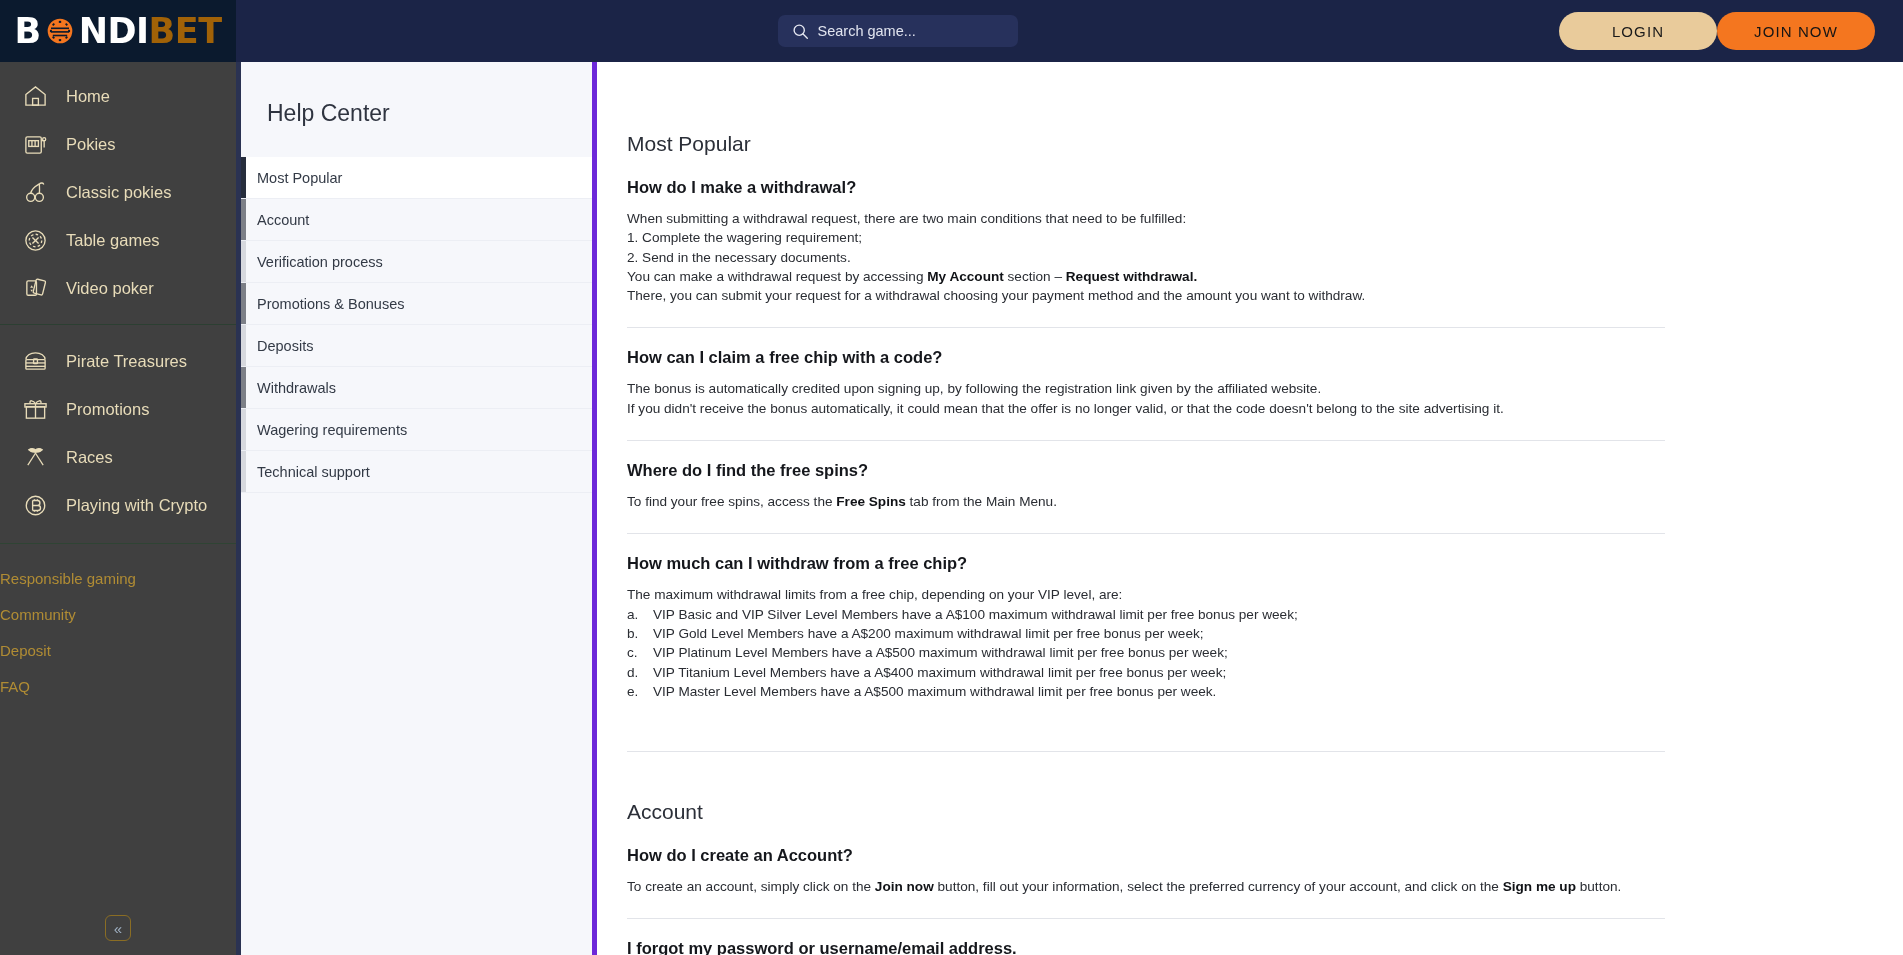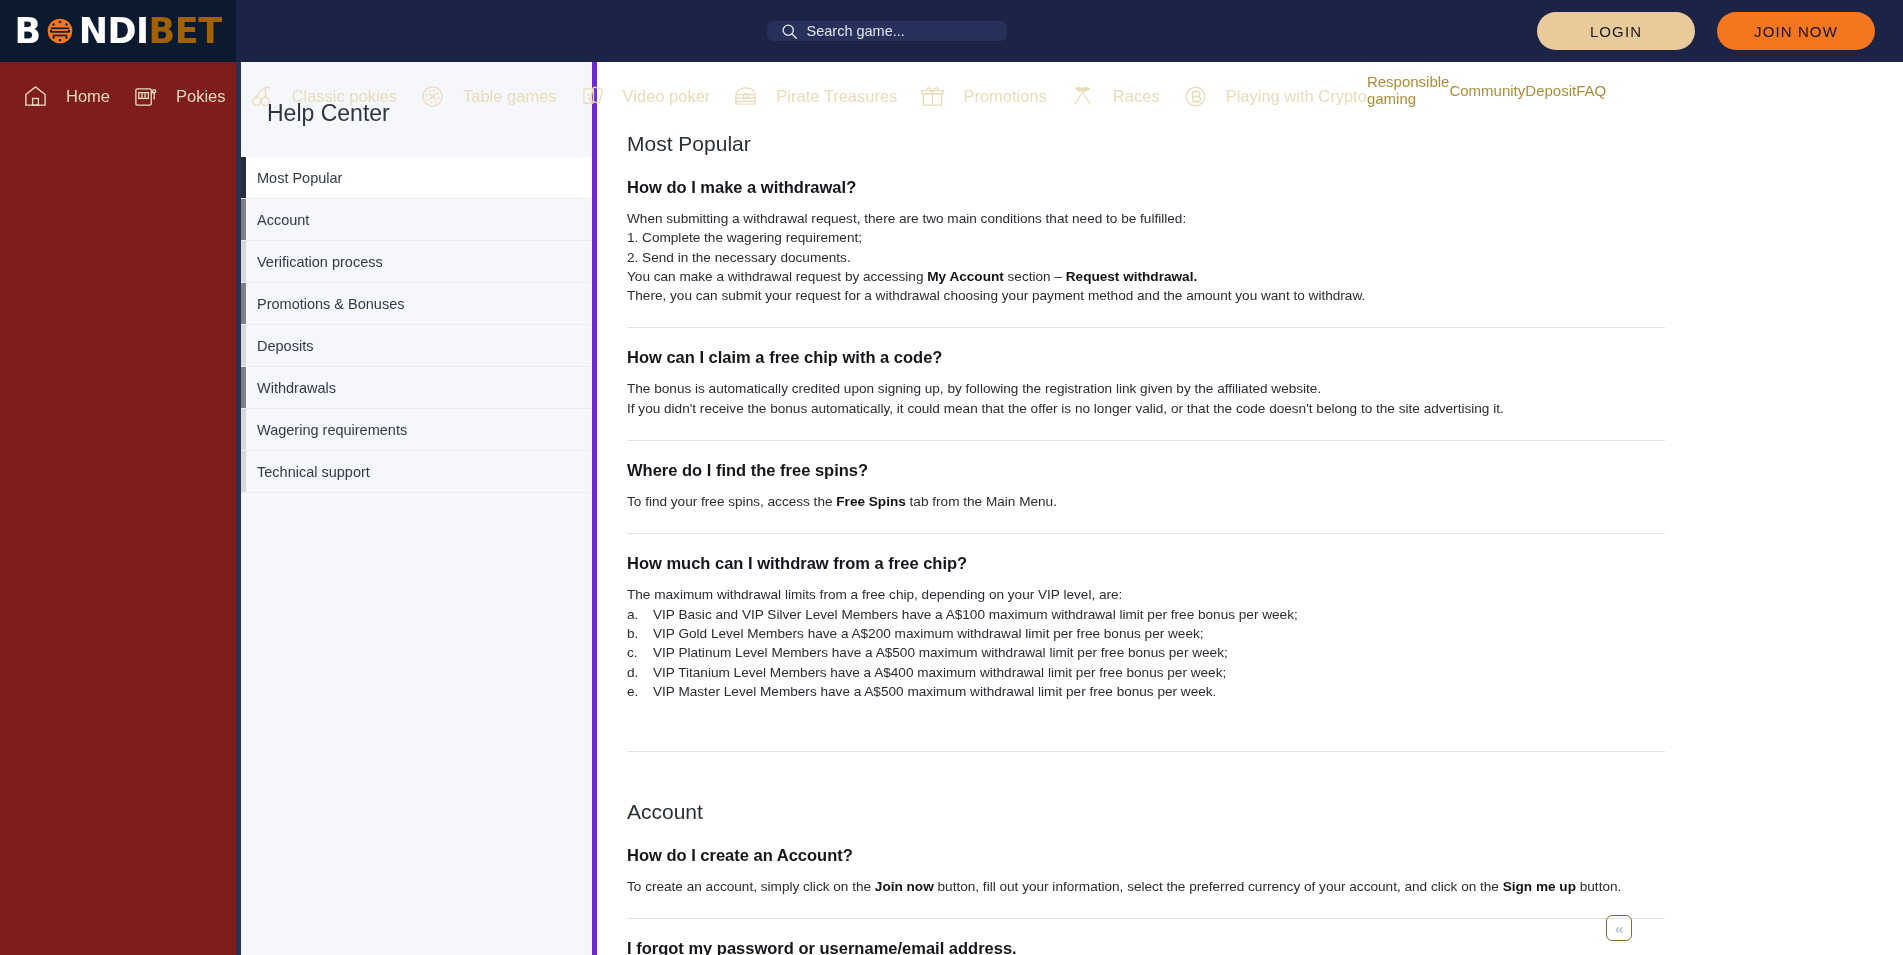--- a/index.html
+++ b/index.html
@@ -30,49 +30,49 @@
   }
   .logo-white { color: #ffffff; }
   .logo-orange { color: #a16207; }
   .logo-sun { width: 36px; height: 36px; margin: 0 1px; display:block; }
 
   .search-area { flex: 1; display: flex; justify-content: center; }
   .searchbox {
     width: 240px; height: 20px;
     background: #27315c; border-radius: 7px;
     display: flex; align-items: center; gap: 9px;
-    padding: 4px 14px;
+    padding: 16px 14px;
   }
   .searchbox svg { flex: 0 0 auto; }
   .searchbox input {
     background: transparent; border: none; outline: none;
     color: #e6e8f2; font-size: 14.5px;
     font-family: "Liberation Sans", sans-serif;
     width: 100%;
   }
   .searchbox input::placeholder { color: #e1e4ef; }
 
-  .auth-area { display: flex; align-items: center; gap: 22px; padding-right: 28px; }
+  .auth-area { display: flex; align-items: center; gap: 0; padding-right: 28px; }
   .btn {
     border: none; border-radius: 24px; cursor: pointer;
     font-size: 15px; letter-spacing: 1.1px;
     font-family: "Liberation Sans", sans-serif;
     height: 38px; width: 158px;
   }
   .btn-login { background: #e9cb9b; color: #1a1a1a; }
   .btn-join  { background: #f4761f; color: #151515; }
 
   
   .shell { flex: 1; display: flex; min-height: 0; }
 
   
   .sidebar {
     width: 236px; min-width: 236px;
-    background: #7f1d1d;
-    display: flex; flex-direction: row;
+    background: #404040;
+    display: flex; flex-direction: column;
     position: relative;
     padding-top: 10px;
   }
   .nav-item {
     display: flex; align-items: center; gap: 17px;
     height: 48px; padding-left: 22px;
     color: #e8dcb9; font-size: 16.5px;
     cursor: pointer; white-space: nowrap;
   }
   .nav-item .ic { width: 27px; height: 27px; flex: 0 0 27px;

